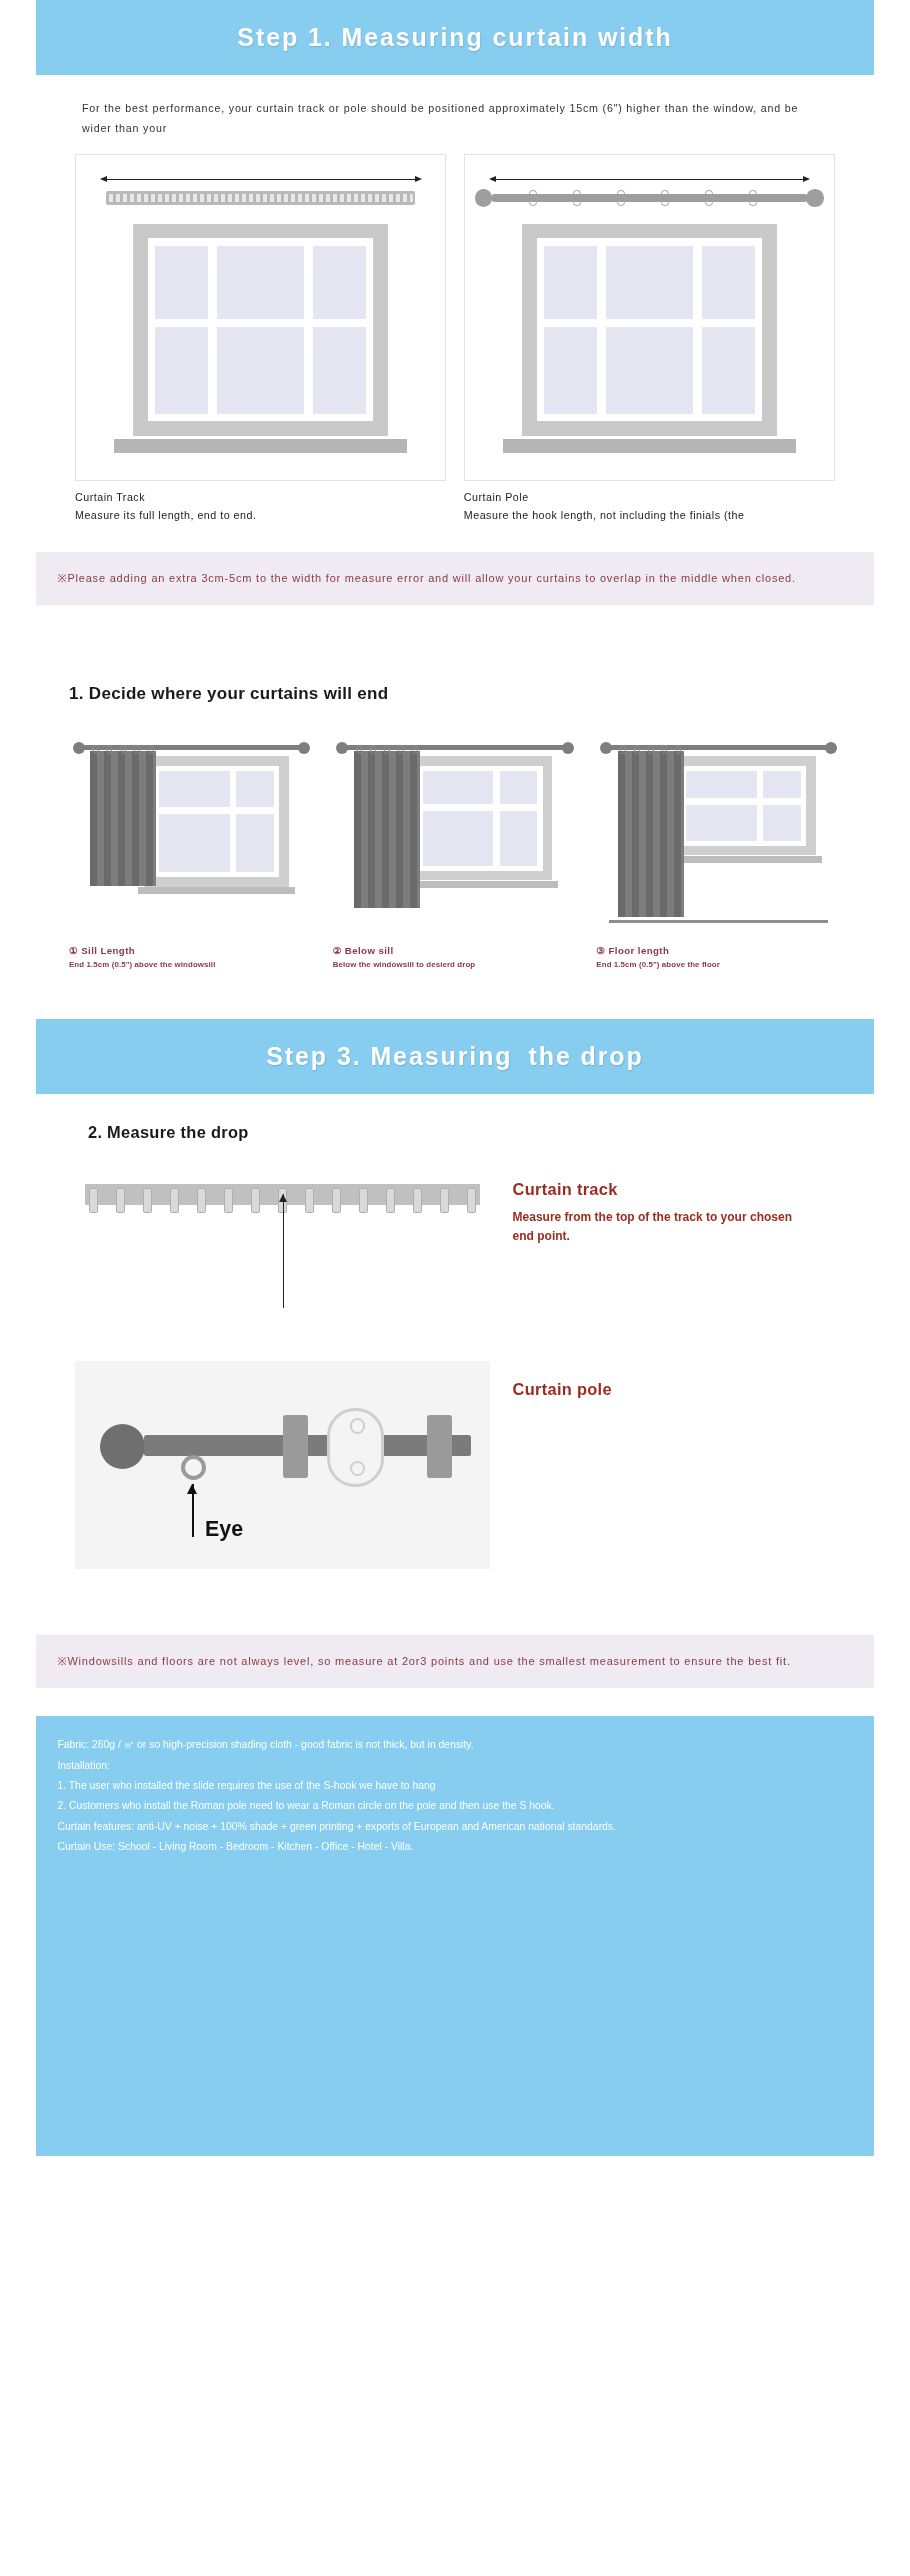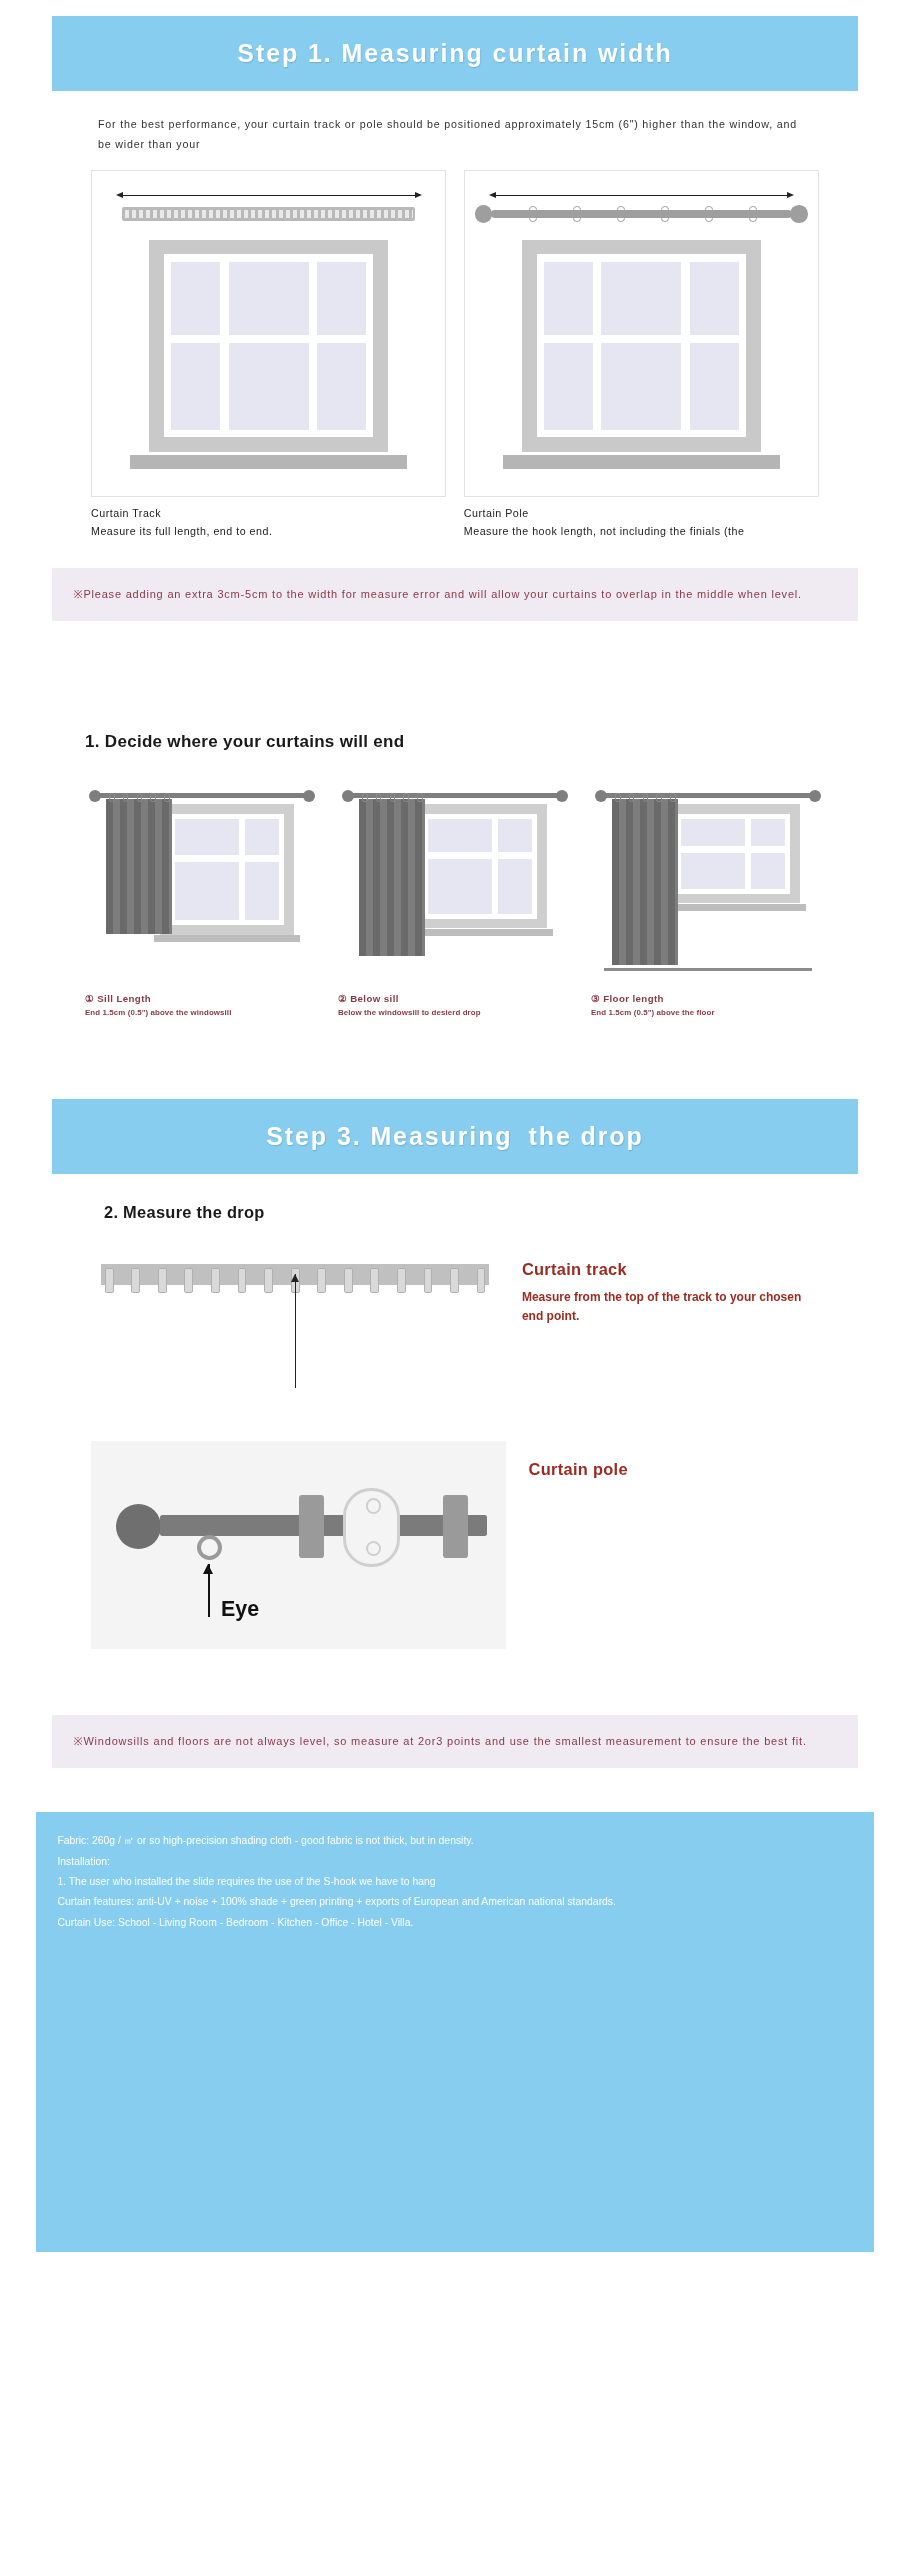--- a/index.html
+++ b/index.html
@@ -23,21 +23,21 @@
     justify-content:center;
   }
   .banner-text {
     color:#ffffff;
     font-size:25px;
     letter-spacing:1.9px;
     font-weight:bold;
     text-shadow:0.6px 0.6px 1.3px rgba(0,0,0,0.15);
   }
 
-  .section { padding:16px; }
+  .section { padding:0; }
 
   
   .intro {
     margin:24px 82px 15px 82px;
     font-size:10.7px;
     line-height:1.85;
     letter-spacing:0.8px;
     color:#333;
   }
 
@@ -410,21 +410,21 @@
           </div>
           <div class="sill"></div>
         </div>
         <div class="caption">
           <span class="ttl">Curtain Pole</span>
           <span>Measure the hook length, not including the finials (the</span>
         </div>
       </div>
     </div>
 
-    <div class="note">※Please adding an extra 3cm-5cm to the width for measure error and will allow your curtains to overlap in the middle when level.</div>
+    <div class="note">※Please adding an extra 3cm-5cm to the width for measure error and will allow your curtains to overlap in the middle when closed.</div>
   </section>
 
   <div class="spacer-80"></div>
 
   <section class="section">
 
     <h2 class="subhead">1. Decide where your curtains will end</h2>
 
     <div class="three-row">
 
@@ -595,18 +595,19 @@
 
     <div class="spacer-60"></div>
 
     <div class="note">※Windowsills and floors are not always level, so measure at 2or3 points and use the smallest measurement to ensure the best fit.</div>
   </section>
 
   <section class="info">
     <p>Fabric: 260g / ㎡ or so high-precision shading cloth - good fabric is not thick, but in density.</p>
     <p>Installation:</p>
     <p>1. The user who installed the slide requires the use of the S-hook we have to hang</p>
+    <p>2. Customers who install the Roman pole need to wear a Roman circle on the pole and then use the S hook.</p>
     <p>Curtain features: anti-UV + noise + 100% shade + green printing + exports of European and American national standards.</p>
     <p>Curtain Use: School - Living Room - Bedroom - Kitchen - Office - Hotel - Villa.</p>
   </section>
 
 </div>
 
 
 </body></html>

